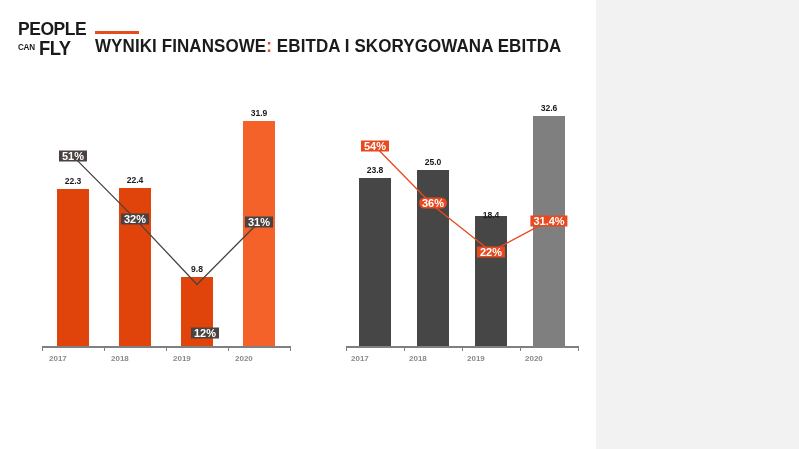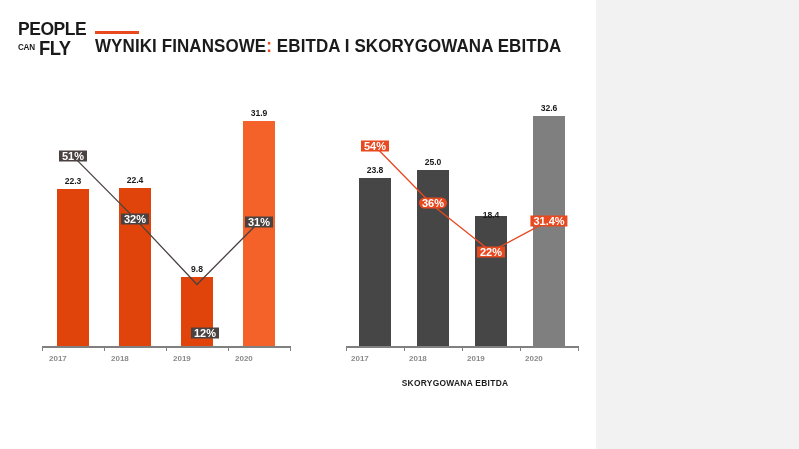--- a/index.html
+++ b/index.html
@@ -137,21 +137,20 @@
         <div class="barlabel" style="left: 195px; width: 48px; top: 7.42254px;">32.6</div>
         <svg class="linesvg" viewBox="0 0 250 250">
           <polyline points="45,50.25 103,109.5 161,155.58333333333334 219,124.64166666666665" fill="none" stroke="#e8491f" stroke-width="1.3"></polyline>
         </svg>
         <div class="pctbox pct-orange" style="left: 45px; top: 50.25px;">54%</div>
         <div class="pctbox pct-orange" style="left: 103px; top: 107px; border-radius: 6px;">36%</div>
         <div class="pctbox pct-orange" style="left: 161px; top: 155.583px;">22%</div>
         <div class="pctbox pct-orange" style="left: 219px; top: 124.642px;">31.4%</div>
       </div>
     <div class="axis" style="left: 16px; width: 232px;"></div>
-    <div class="chart-title">SKORYGOWANA EBITDA</div>
   <div class="tick" style="left: 16px;"></div>
       <div class="xlab" style="left: 21px; width: 48px;">2017</div>
       <div class="tick" style="left: 74px;"></div>
       <div class="xlab" style="left: 79px; width: 48px;">2018</div>
       <div class="tick" style="left: 132px;"></div>
       <div class="xlab" style="left: 137px; width: 48px;">2019</div>
       <div class="tick" style="left: 190px;"></div>
       <div class="tick" style="left: 248px;"></div>
       <div class="xlab" style="left: 195px; width: 48px;">2020</div>
     </div>

